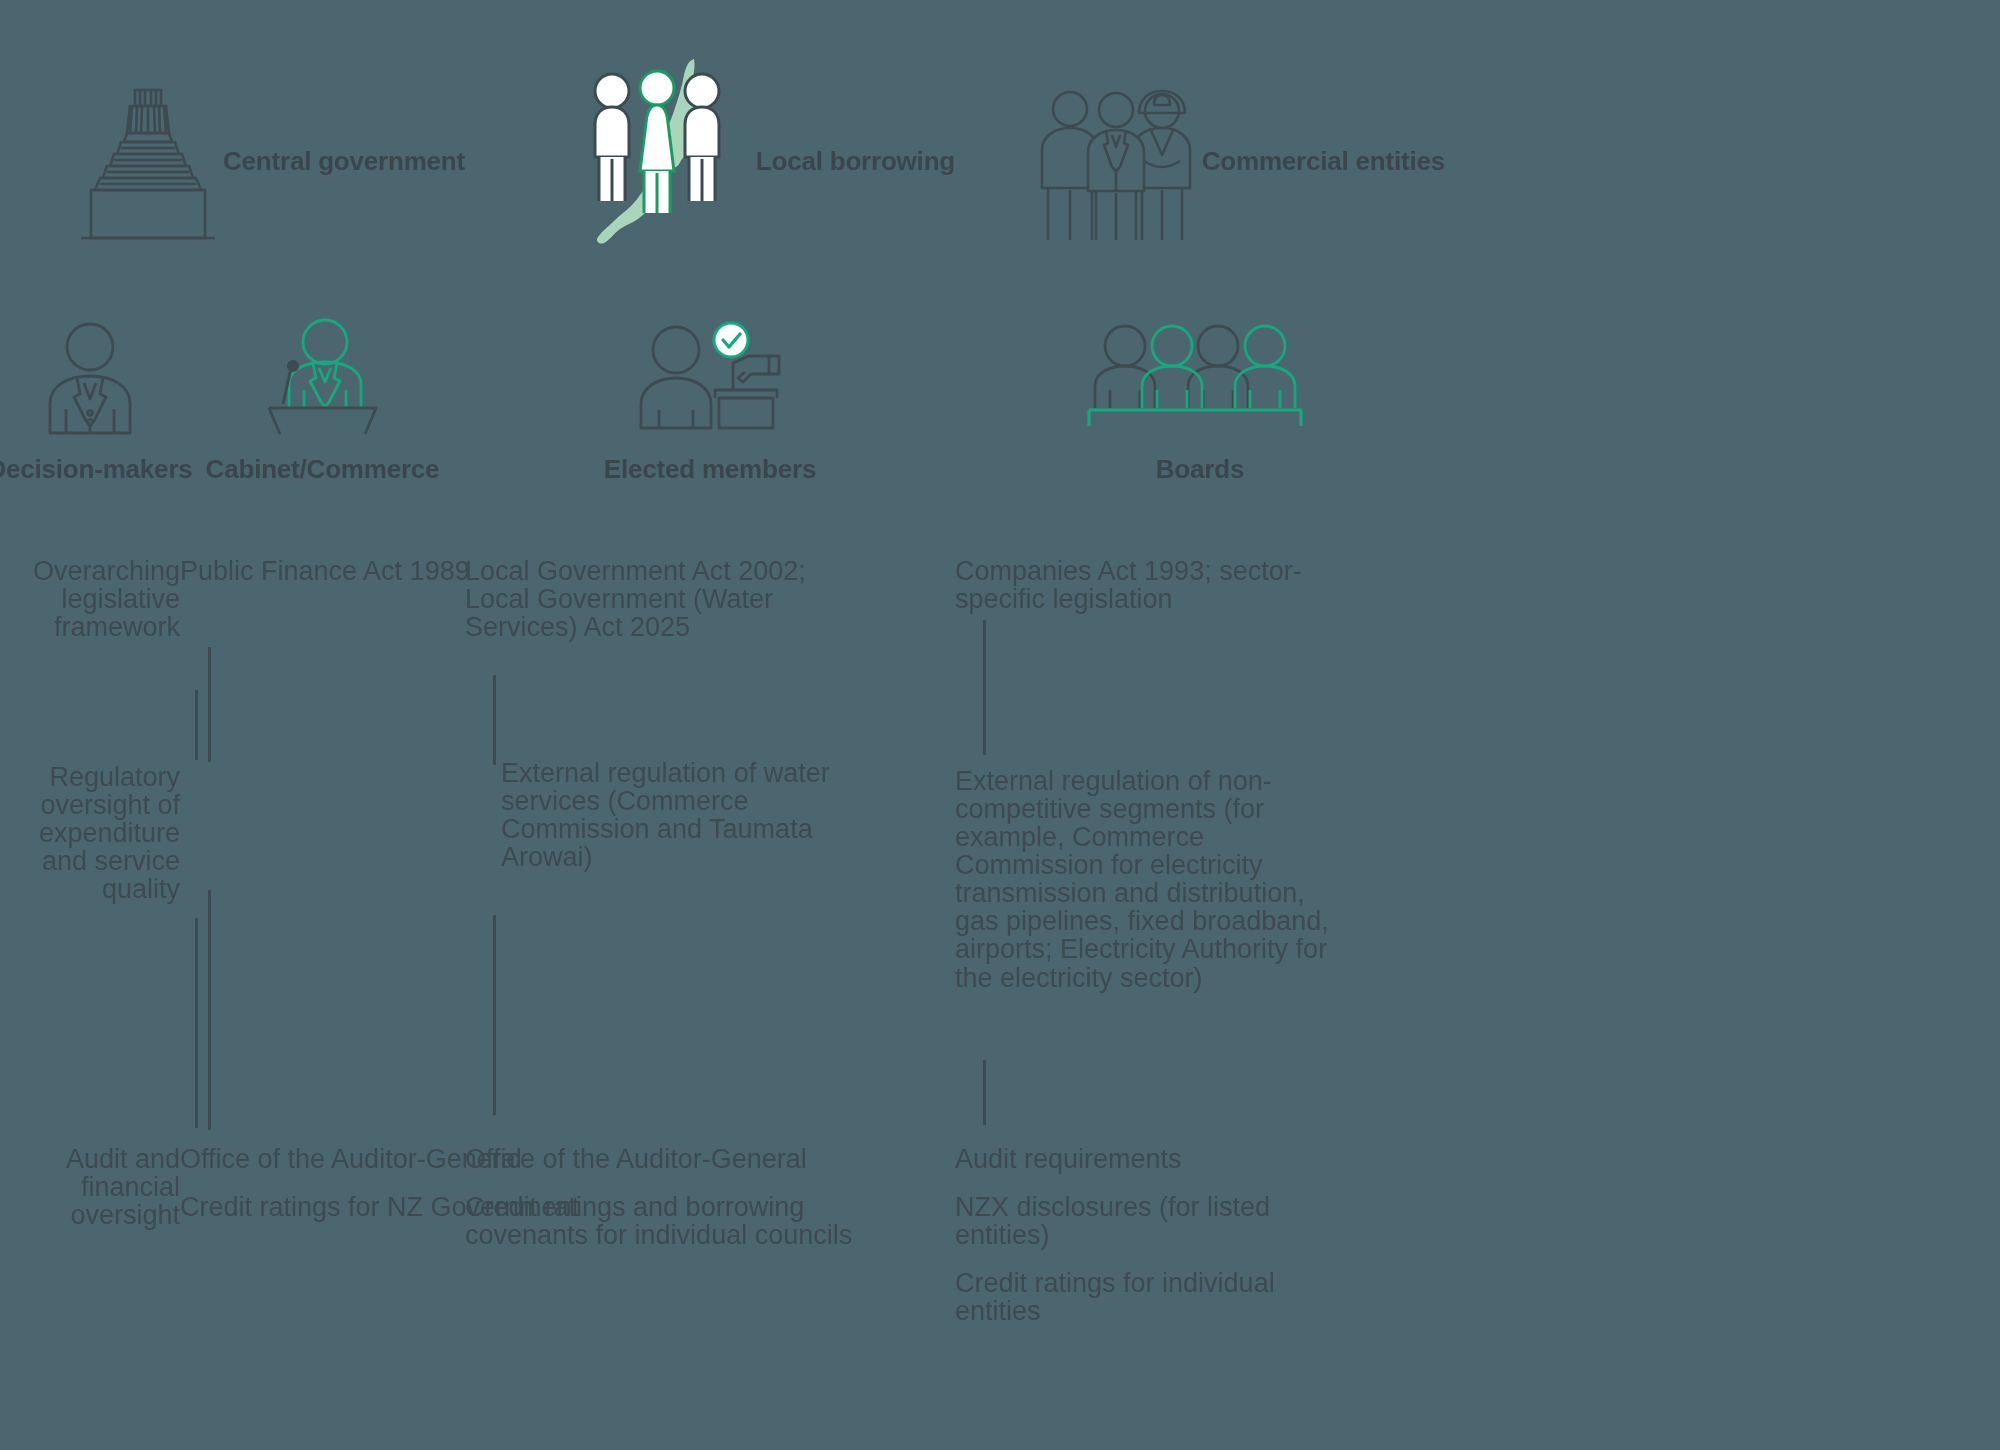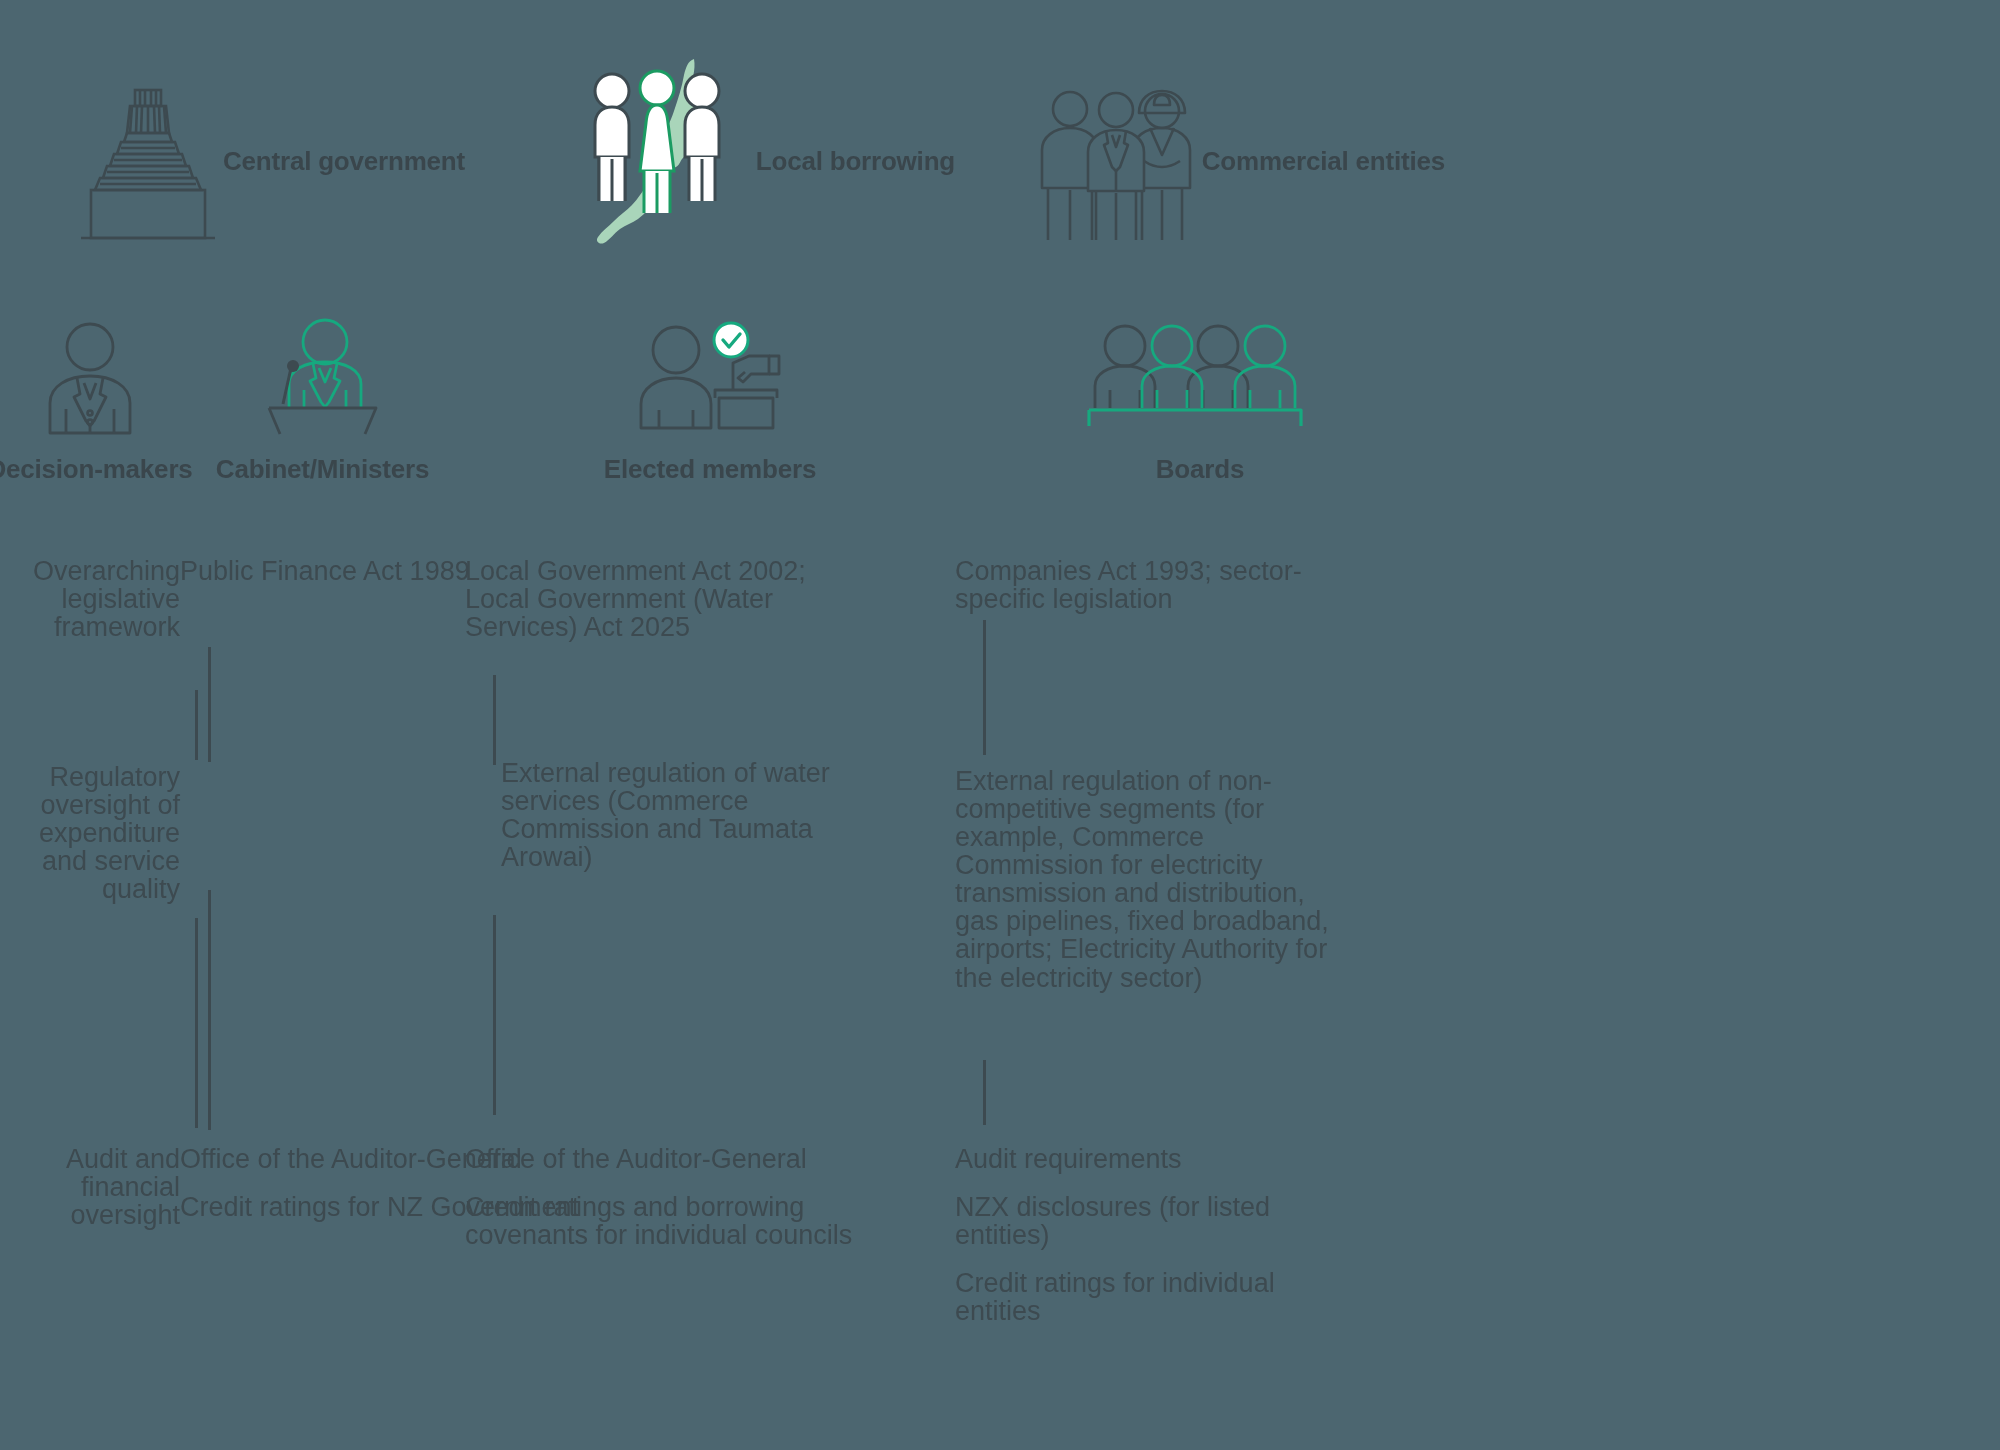--- a/index.html
+++ b/index.html
@@ -285,21 +285,21 @@
             <path d="M70 89 L70 90"></path>
             <path d="M49 72 L49 90 M91 72 L91 90"></path>
           </g>
           <g stroke="#3d4a50" fill="none">
             <path d="M36 50 L28 86" stroke-width="3"></path>
             <circle cx="38" cy="48" r="6" fill="#3d4a50" stroke="none"></circle>
             <path d="M14 90 L121 90 L110 116 M14 90 L25 116"></path>
           </g>
         </svg>
       </div>
-      <div class="role-label">Cabinet/Ministers</div>
+      <div class="role-label">Cabinet/Commerce</div>
     </div>
 
     <div class="role" style="grid-column:3 / span 1;">
       <div class="role-icon">
         <svg width="155" height="120" viewBox="0 0 155 120" fill="none" stroke="#3d4a50" stroke-width="2.8" stroke-linejoin="round">
           <circle cx="43" cy="34" r="23"></circle>
           <path d="M8 112 L8 88 C8 72 24 62 43 62 C62 62 78 72 78 88 L78 112 Z"></path>
           <path d="M26 94 L26 112 M60 94 L60 112"></path>
 
           <circle cx="98" cy="24" r="17" fill="#ffffff" stroke="#16a97f" stroke-width="3"></circle>

